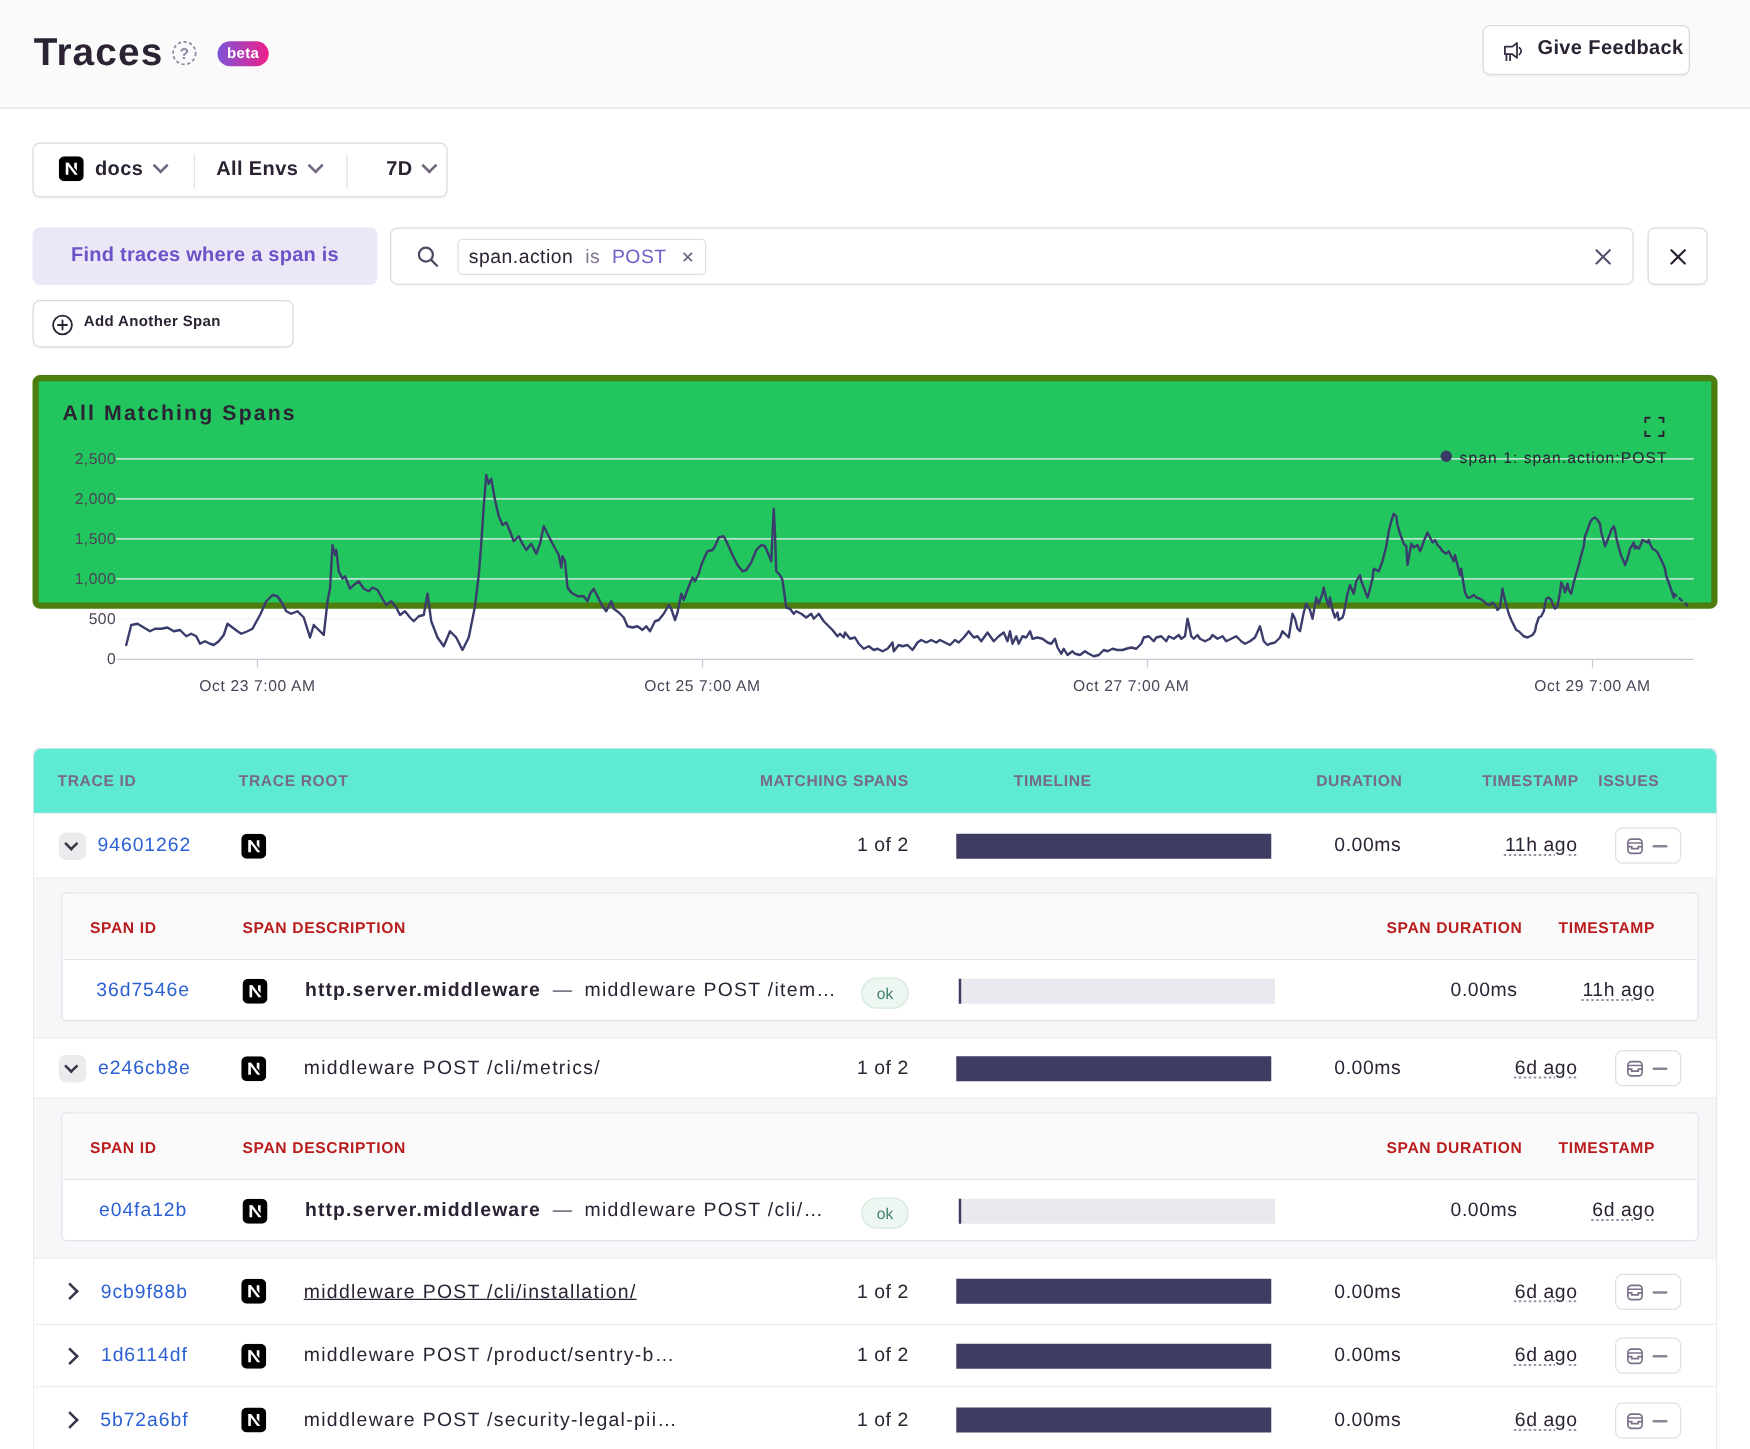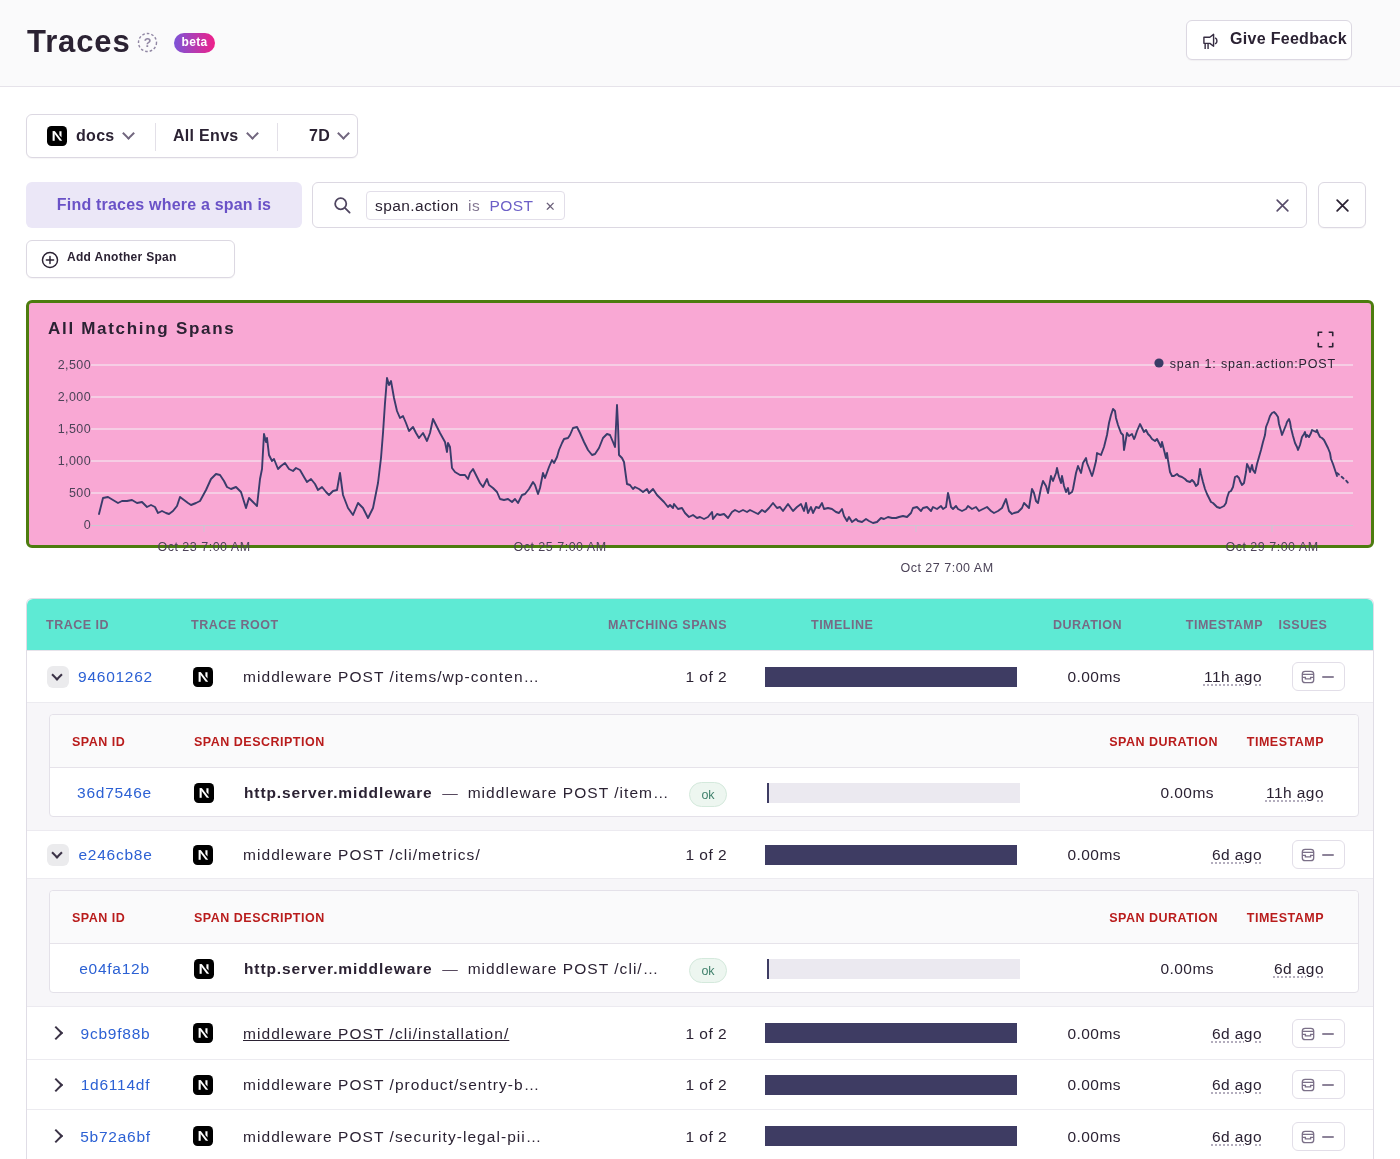--- a/index.html
+++ b/index.html
@@ -30,22 +30,22 @@
   border:1px solid #dcd8e2; border-radius:6px; }
 .token { position:absolute; left:53px; top:8px; height:29px; border:1px solid #e2dee9; border-radius:4px;
   font-size:15.5px; letter-spacing:0.4px; line-height:27px; padding:0 8px; }
 .sclear { position:absolute; right:14px; top:13px; }
 .xbtn { position:absolute; left:1318px; top:182px; width:48px; height:46px; background:#fff;
   border:1px solid #dcd8e2; border-radius:6px; box-shadow:0 1px 1px rgba(40,30,60,0.04); }
 .addspan { position:absolute; left:26px; top:240px; width:209px; height:38px; background:#fff;
   border:1px solid #dcd8e2; border-radius:6px; box-shadow:0 1px 1px rgba(40,30,60,0.04);
   font-size:12px; letter-spacing:0.3px; font-weight:bold; color:#2b2233; }
 
-.chartpanel { position:absolute; left:26px; top:300px; width:1348px; height:248px; background:#f9a8d4;
-  border:3px solid #4d7c0f; border-radius:6px; }
+.chartpanel { position:absolute; left:26px; top:300px; width:1348px; height:187px; background:#22c55e;
+  border:5px solid #4d7c0f; border-radius:6px; }
 .ctitle { position:absolute; left:19px; top:16px; font-size:17px; letter-spacing:1.7px; font-weight:bold; color:#2b2233; }
 .legend { position:absolute; right:35px; top:54px; z-index:2; font-size:12.5px; letter-spacing:0.85px; color:#2b2233; }
 .ylab { position:absolute; width:60px; text-align:right; font-size:12.5px; letter-spacing:0.4px; color:#4c4358; }
 .xlab { position:absolute; width:120px; text-align:center; font-size:12.5px; letter-spacing:0.5px; color:#4c4358; }
 
 .tpanel { position:absolute; left:26px; top:598px; width:1348px; height:562px; background:#fff;
   border:1px solid #e0dde6; border-radius:6px 6px 0 0; border-bottom:none; }
 .thead { position:absolute; left:0; top:0; width:1346px; height:52px; background:#5eead4;
   border-bottom:1px solid #e6e3ea; border-radius:6px 6px 0 0; }
 .hcell { position:absolute; top:0; height:52px; line-height:53px; font-size:12.5px; font-weight:bold;
@@ -154,21 +154,21 @@
     <polyline points="1308,170 1311,172.5 1314,175 1317,177.5 1320,181" stroke="#3a3c6b" stroke-width="1.9" stroke-dasharray="2.5,3.5" stroke-linecap="round"></polyline>
   </svg>
   <div class="ylab" style="left:2px;top:55px;">2,500</div>
   <div class="ylab" style="left:2px;top:87px;">2,000</div>
   <div class="ylab" style="left:2px;top:119px;">1,500</div>
   <div class="ylab" style="left:2px;top:151px;">1,000</div>
   <div class="ylab" style="left:2px;top:183px;">500</div>
   <div class="ylab" style="left:2px;top:215px;">0</div>
   <div class="xlab" style="left:115px;top:237px;">Oct 23 7:00 AM</div>
   <div class="xlab" style="left:471px;top:237px;">Oct 25 7:00 AM</div>
-  <div class="xlab" style="left:858px;top:237px;margin-top:21px;">Oct 27 7:00 AM</div>
+  <div class="xlab" style="left:814px;top:237px;">Oct 27 7:00 AM</div>
   <div class="xlab" style="left:1183px;top:237px;">Oct 29 7:00 AM</div>
 </div>
 
 <div class="tpanel">
   <div class="thead">
     <div class="hcell" style="left:19px;">TRACE ID</div>
     <div class="hcell" style="left:164px;">TRACE ROOT</div>
     <div class="hcell" style="left:540px;width:160px;text-align:right;">MATCHING SPANS</div>
     <div class="hcell" style="left:738px;margin-left:46px;">TIMELINE</div>
     <div class="hcell" style="left:973px;width:122px;text-align:right;">DURATION</div>
@@ -179,21 +179,20 @@
     <div class="chevbtn" style="top:15px;">
         <div class="c"></div>
       </div>
     <div class="cell idlink" style="left:41px;top:0;width:95px;height:52px;line-height:52px;text-align:center;">94601262</div>
     <svg width="20" height="20" viewBox="0 0 20 20" style="position:absolute;left:166px;top:16px;">
         <rect width="20" height="20" rx="4.5" fill="#000"></rect>
         <path d="M5.6 5.2h2.1v9.6H5.6z" fill="#fff"></path>
         <path d="M5.6 5.2h2.3l7.3 9.6h-2.4z" fill="#fff"></path>
         <path d="M12.4 5.2h2.1v6.4l-2.1-2.7z" fill="#fff"></path>
       </svg>
-    <div class="cell desc" style="left:216px;top:0;height:52px;line-height:52px;">middleware POST /items/wp-conten…</div>
     <div class="cell" style="left:573px;top:0;width:127px;height:52px;line-height:52px;text-align:right;">1 of 2</div>
     <div class="bar" style="top:16px;"></div>
     <div class="cell" style="left:973px;top:0;width:121px;height:52px;line-height:52px;text-align:right;">0.00ms</div>
     <div class="cell" style="left:1123px;top:0;width:112px;height:52px;line-height:52px;text-align:right;"><span class="ts">11h ago</span></div>
     <div class="issuebtn" style="top:11px;">
         <svg style="position:absolute;left:8px;top:7px;" width="14" height="14" viewBox="0 0 16 16" fill="none" stroke="#7b7088" stroke-width="1.5">
           <rect x="1.5" y="1.5" width="13" height="13" rx="3.2"></rect>
           <path d="M1.5 5 L14.5 5"></path>
           <path d="M1.5 8.4 L5 8.4 L5 10.2 L11 10.2 L11 8.4 L14.5 8.4"></path>
         </svg>

